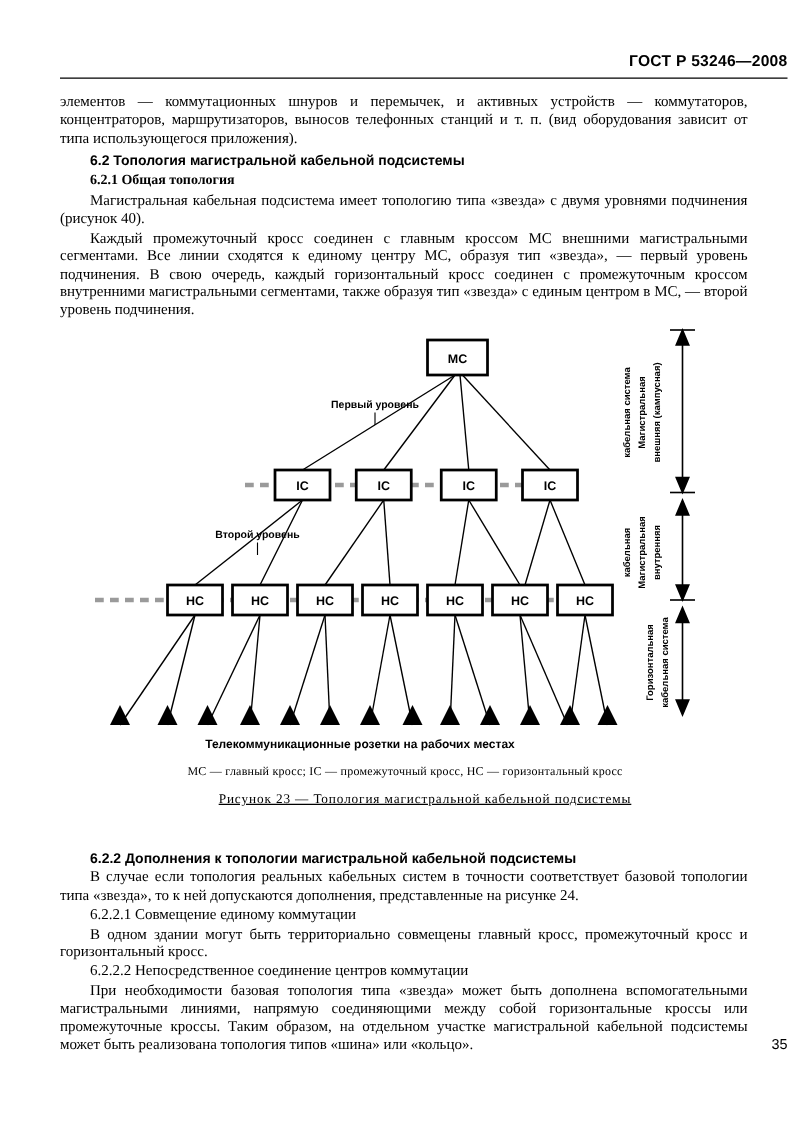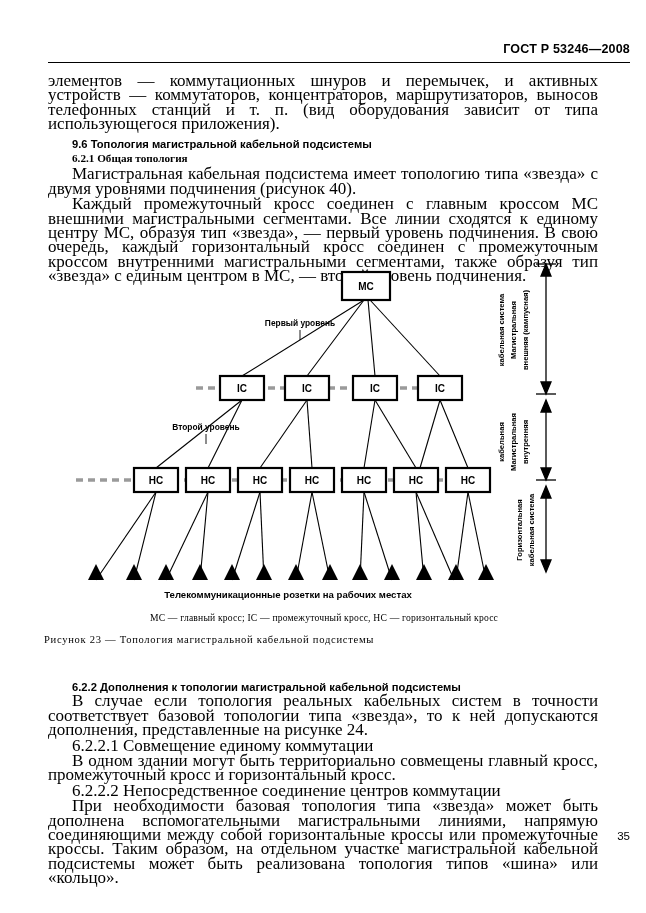--- a/index.html
+++ b/index.html
@@ -29,21 +29,21 @@
     left:48px;right:48px;top:62px;
     border-top:1.4px solid #000;
   }
   .content{
     position:absolute;
     left:48px;top:74px;
     width:550px;
   }
   p{
     margin:0 0 1px 0;
-    font-size:17px;
+    font-size:12px;
     line-height:14.4px;
     text-align:justify;
   }
   p.ind{ text-indent:24px; }
   .h-bold{
     font-family:"Liberation Sans", sans-serif;
     font-weight:bold;
     font-size:11.2px;
     margin:5px 0 0 0;
     text-indent:24px;
@@ -70,24 +70,26 @@
     position:absolute;
     left:48px;top:612px;
     width:552px;
     text-align:center;
     font-size:9.6px;
     font-family:Liberation Serif, serif;
     letter-spacing:0.2px;
   }
   .fig-caption{
     position:absolute;
-    left:44px;top:634px;
+    left:64px;top:634px;
     width:552px;
+    text-align:center;
     font-size:10.6px;
     letter-spacing:0.7px;
+    text-decoration:underline;
   }
 
   .lower{
     position:absolute;
     left:48px;top:660px;
     width:550px;
     margin-top:15px;
   }
   .pageno{
     position:absolute;
@@ -119,21 +121,21 @@
 </head>
 <body>
 
 <div class="page">
 
   <div class="header">ГОСТ Р 53246—2008</div>
   <div class="header-rule"></div>
 
   <div class="content">
     <p>элементов — коммутационных шнуров и перемычек, и активных устройств — коммутаторов, концентраторов, маршрутизаторов, выносов телефонных станций и т. п. (вид оборудования зависит от типа использующегося приложения).</p>
-    <p class="h-bold">9.6 Топология магистральной кабельной подсистемы</p>
+    <p class="h-bold">6.2 Топология магистральной кабельной подсистемы</p>
     <p class="h-bold2">6.2.1 Общая топология</p>
     <p class="ind">Магистральная кабельная подсистема имеет топологию типа «звезда»  с двумя уровнями подчинения (рисунок 40).</p>
     <p class="ind">Каждый промежуточный кросс соединен с главным кроссом МС внешними магистральными сегментами. Все линии сходятся к единому центру МС, образуя тип «звезда», — первый уровень подчинения. В свою очередь, каждый горизонтальный кросс соединен с промежуточным кроссом внутренними магистральными   сегментами, также образуя тип «звезда»  с  единым  центром  в  МС, — второй  уровень подчинения.</p>
   </div>
 
   <div class="figure">
     <svg class="fig-svg" width="552" height="400" viewBox="0 0 552 400">
 
       <line x1="148" y1="140" x2="412" y2="140" stroke="#9a9a9a" stroke-width="3.5" stroke-dasharray="7,5"></line>
       <line x1="28" y1="232" x2="418" y2="232" stroke="#9a9a9a" stroke-width="3.5" stroke-dasharray="7,5"></line>

